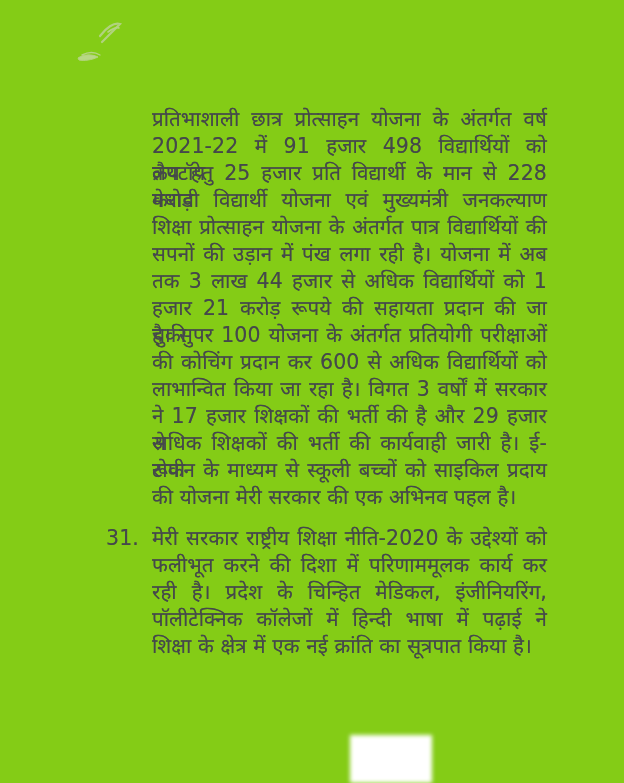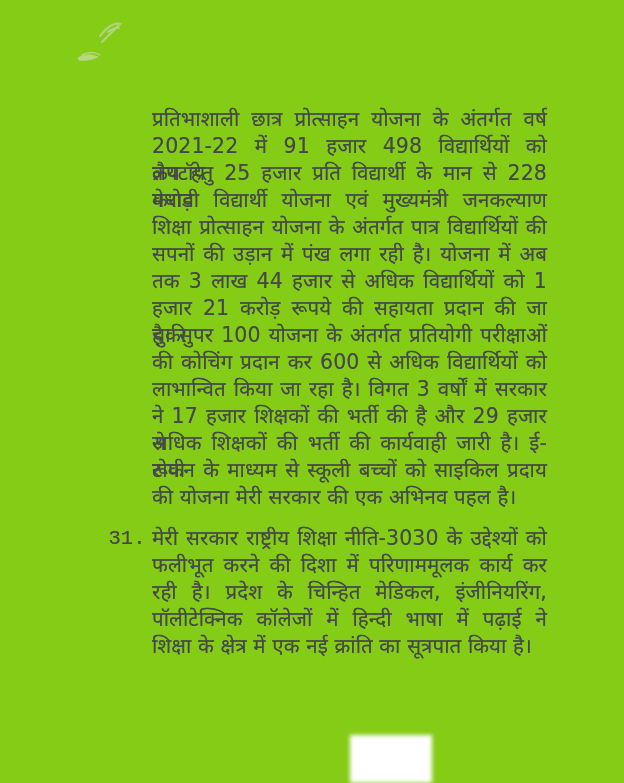--- a/index.html
+++ b/index.html
@@ -57,22 +57,21 @@
     overflow: visible;
   }
   .line.last {
     text-align-last: left;
   }
   .para-num {
     position: absolute;
     left: -46px;
     top: 0;
     width: 42px;
-    text-align: center;
-    font-family: Liberation Mono, monospace;
+    text-align: left;
   }
 </style>
 </head>
 <body>
 
 <div class="page">
 
   <svg class="smudge" viewBox="0 0 120 70" xmlns="http://www.w3.org/2000/svg">
     <path d="M52 28 C 58 20, 66 14, 72 16 C 66 22, 58 30, 54 34" fill="none" stroke="#d7d7d5" stroke-width="2.2" stroke-linecap="round"></path>
     <path d="M60 24 C 64 21, 69 19, 71 20" fill="none" stroke="#dedddb" stroke-width="1.6" stroke-linecap="round"></path>
@@ -97,21 +96,21 @@
       <div class="line">की कोचिंग प्रदान कर 600 से अधिक विद्यार्थियों को</div>
       <div class="line">लाभान्वित किया जा रहा है। विगत 3 वर्षों में सरकार</div>
       <div class="line">ने 17 हजार शिक्षकों की भर्ती की है और 29 हजार से</div>
       <div class="line">अधिक शिक्षकों की भर्ती की कार्यवाही जारी है। ई-रूपी</div>
       <div class="line">टोकन के माध्यम से स्कूली बच्चों को साइकिल प्रदाय</div>
       <div class="line last">की योजना मेरी सरकार की एक अभिनव पहल है।</div>
     </div>
 
     <div class="para">
       <span class="para-num">31.</span>
-      <div class="line">मेरी सरकार राष्ट्रीय शिक्षा नीति-3030 के उद्देश्यों को</div>
+      <div class="line">मेरी सरकार राष्ट्रीय शिक्षा नीति-2020 के उद्देश्यों को</div>
       <div class="line">फलीभूत करने की दिशा में परिणाममूलक कार्य कर</div>
       <div class="line">रही है। प्रदेश के चिन्हित मेडिकल, इंजीनियरिंग,</div>
       <div class="line">पॉलीटेक्निक कॉलेजों में हिन्दी भाषा में पढ़ाई ने</div>
       <div class="line last">शिक्षा के क्षेत्र में एक नई क्रांति का सूत्रपात किया है।</div>
     </div>
 
   </div>
 </div>
 
 </body></html>

